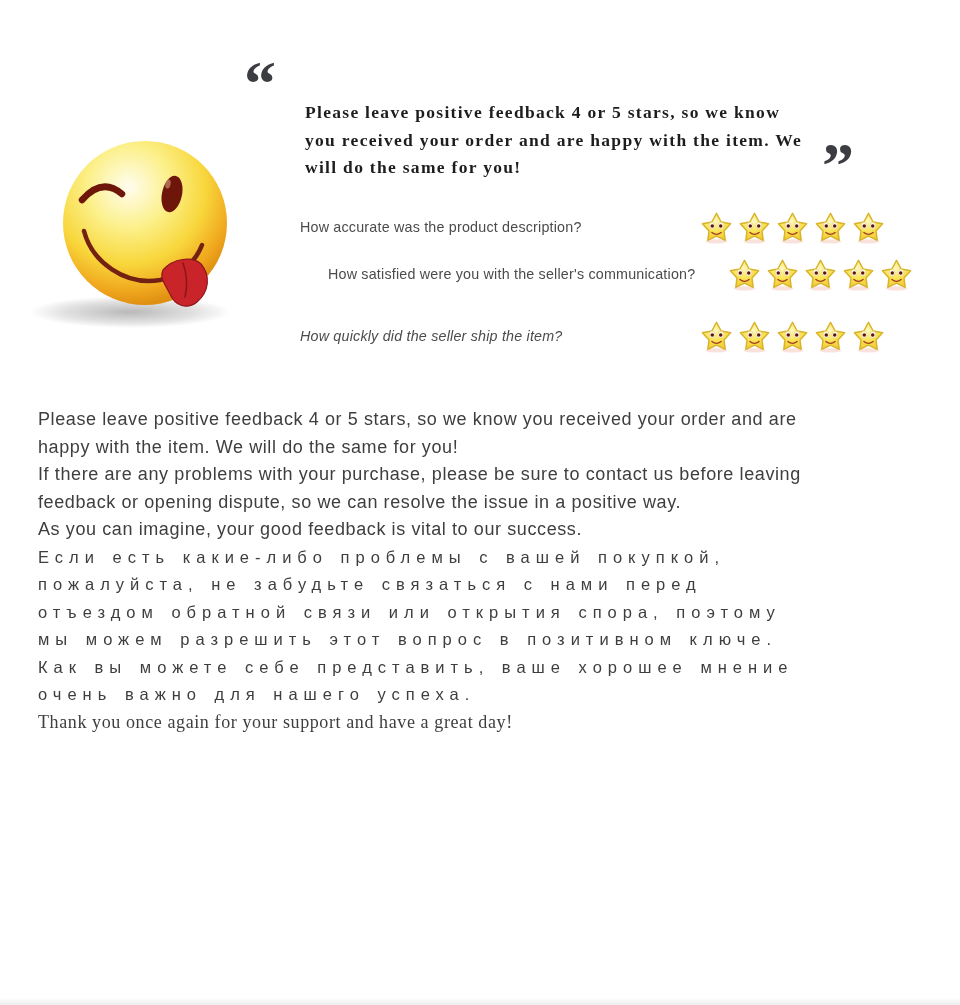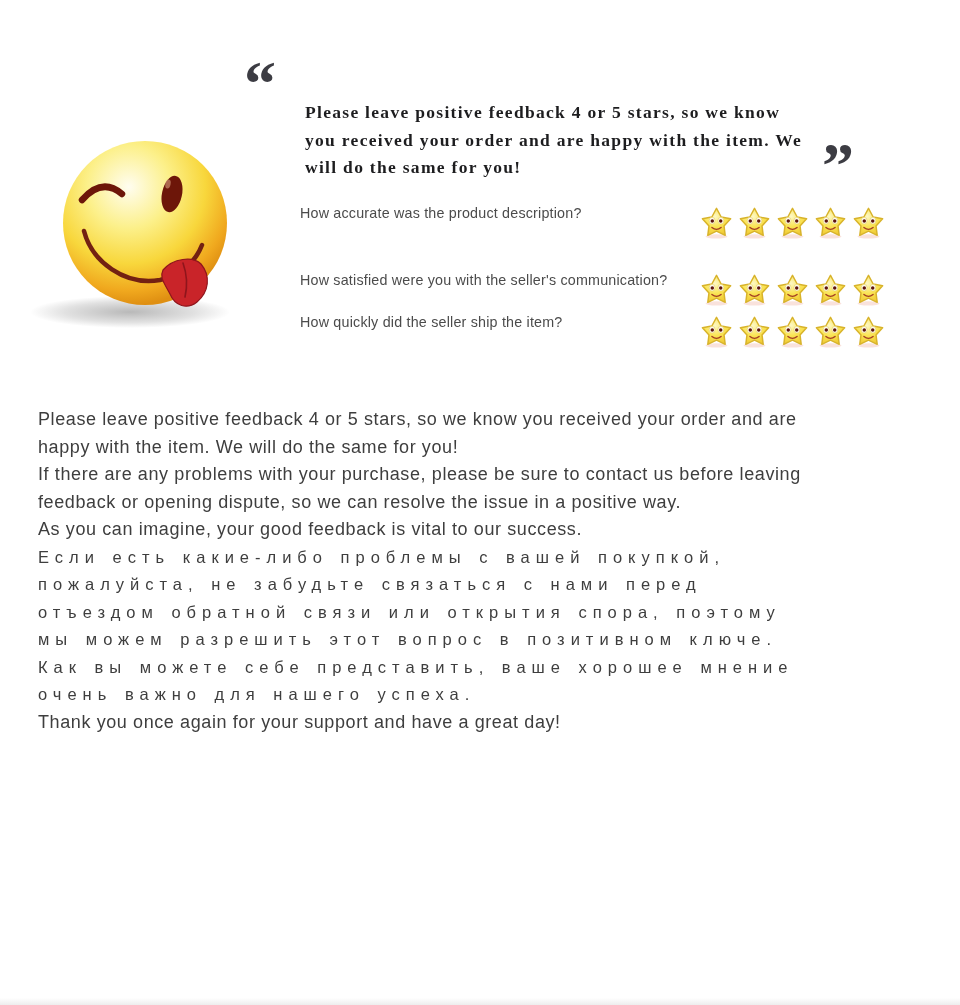--- a/index.html
+++ b/index.html
@@ -26,43 +26,43 @@
     font-size:17.5px; line-height:27.5px; letter-spacing:1.3px;
     color:#1d1d1f; white-space:pre-line;
   }
 
   
   .emoji { position:absolute; left:25px; top:130px; width:215px; height:205px; }
 
   
   .qrow {
     position:absolute; left:300px; width:585px; height:44px;
-    display:flex; justify-content:space-between;
+    display:flex; align-items:center; justify-content:space-between;
   }
   .qrow.r1 { top:205px; }
-  .qrow.r2 { top:272px; }
-  .qrow.r3 { top:314px; }
+  .qrow.r2 { top:252px;margin-left:28px; }
+  .qrow.r3 { top:314px;font-style:italic; }
   .qlabel {
     font-size:14.3px; color:#4b4b4b; letter-spacing:0.2px;
     white-space:nowrap;
   }
   .stars { display:flex; gap:5px; flex:0 0 auto; }
   .stars svg { display:block; }
 
   
   .bodytext {
     position:absolute; left:38px; top:406px; width:905px; color:#3e3e3e;
   }
   .bodytext p { margin:0; white-space:pre-line; }
   .en { font-size:18px; line-height:27.5px; letter-spacing:0.6px; }
   .spaced {
     font-size:16.5px; line-height:27.5px;
     letter-spacing:6px; word-spacing:2px;
   }
-  .closing { margin-top:17px; }
+  .closing { margin-top:17px;font-family:Liberation Serif, serif; }
 
   .bottom-edge {
     position:absolute; left:0; bottom:0; width:100%; height:7px;
     background:linear-gradient(#ffffff, #ededed);
   }
   .defs-holder { position:absolute; width:0; height:0; overflow:hidden; }
 </style>
 </head>
 <body>
 

